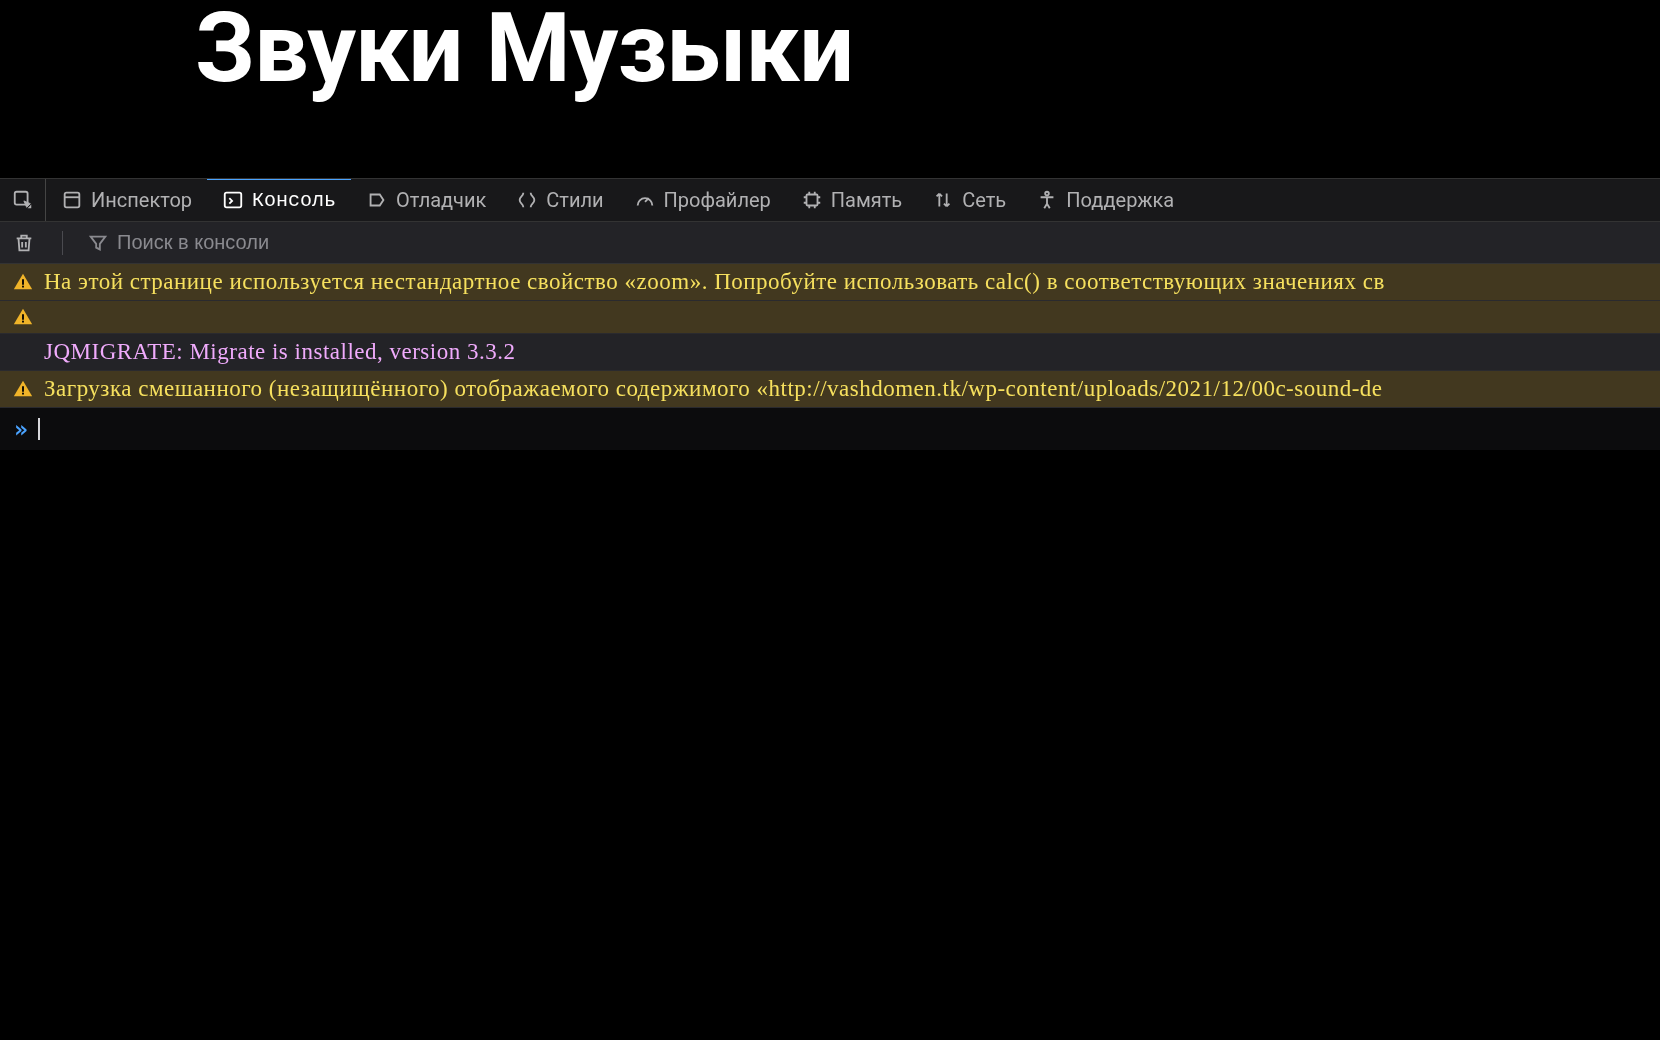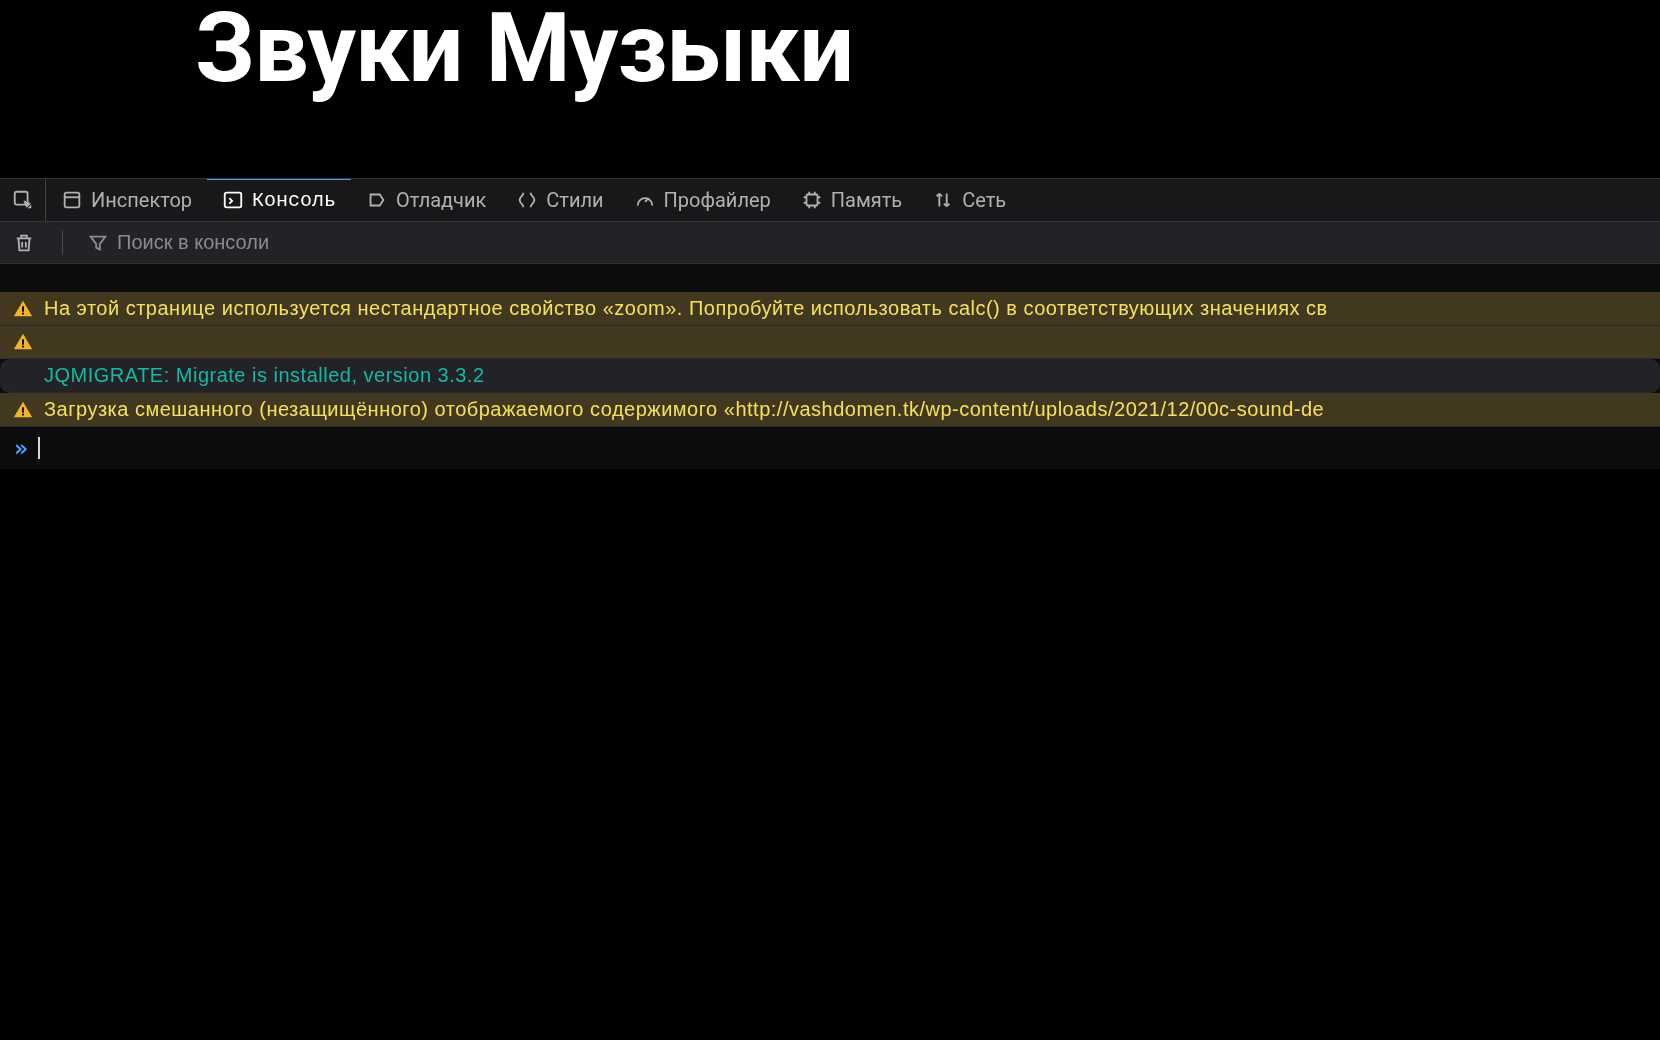--- a/index.html
+++ b/index.html
@@ -125,42 +125,40 @@
     background: transparent;
     border: none;
     outline: none;
     color: #ccc;
     font-size: 20px;
     width: 300px;
   }
   .toolbar .filter-area input::placeholder { color: #8a8a8f; }
   
   .messages {
-    font-family: Liberation Sans, sans-serif;
-    font-size: 20px;
+    font-family: Liberation Serif, serif;
+    font-size: 23px;
     letter-spacing: 0.5px;
-    margin-top: 28px;
   }
   .message-row {
     display: flex;
     align-items: center;
     gap: 10px;
     padding: 5px 12px;
     white-space: nowrap;
     overflow: hidden;
     border-bottom: 1px solid #2a2a2e;
   }
   .message-row.warning {
     background: #42381f;
     color: #f6e05e;
   }
   .message-row.log {
     background: #232327;
-    color: #14b8a6;
-    border-radius: 10px;
+    color: #f0abfc;
   }
   .message-row .warn-icon {
     color: #f0b429;
     flex-shrink: 0;
   }
   .message-row.log .indent-spacer {
     width: 22px;
     flex-shrink: 0;
   }
   
@@ -275,20 +273,29 @@
       <span class="icon">
         <svg viewBox="0 0 24 24" fill="none" stroke="currentColor" stroke-width="2">
             <path d="M8 5v14M8 5l-3 3M8 5l3 3"></path>
             <path d="M16 19V5M16 19l-3-3M16 19l3-3"></path>
           </svg>
       </span>
       <span>Сеть</span>
     </div>
 
 
+    <div class="tab">
+      <span class="icon">
+        <svg viewBox="0 0 24 24" fill="none" stroke="currentColor" stroke-width="2">
+            <circle cx="12" cy="5" r="2"></circle>
+            <path d="M5 9h14M12 9v7M9 21l3-5 3 5"></path>
+          </svg>
+      </span>
+      <span>Поддержка</span>
+    </div>
   </div>
 
   <div class="toolbar">
     <div class="trash-btn">
       <span class="icon">
         <svg viewBox="0 0 24 24" fill="none" stroke="currentColor" stroke-width="2">
             <path d="M4 7h16M9 7V4h6v3M6 7l1 13h10l1-13M10 11v6M14 11v6"></path>
           </svg>
       </span>
     </div>

